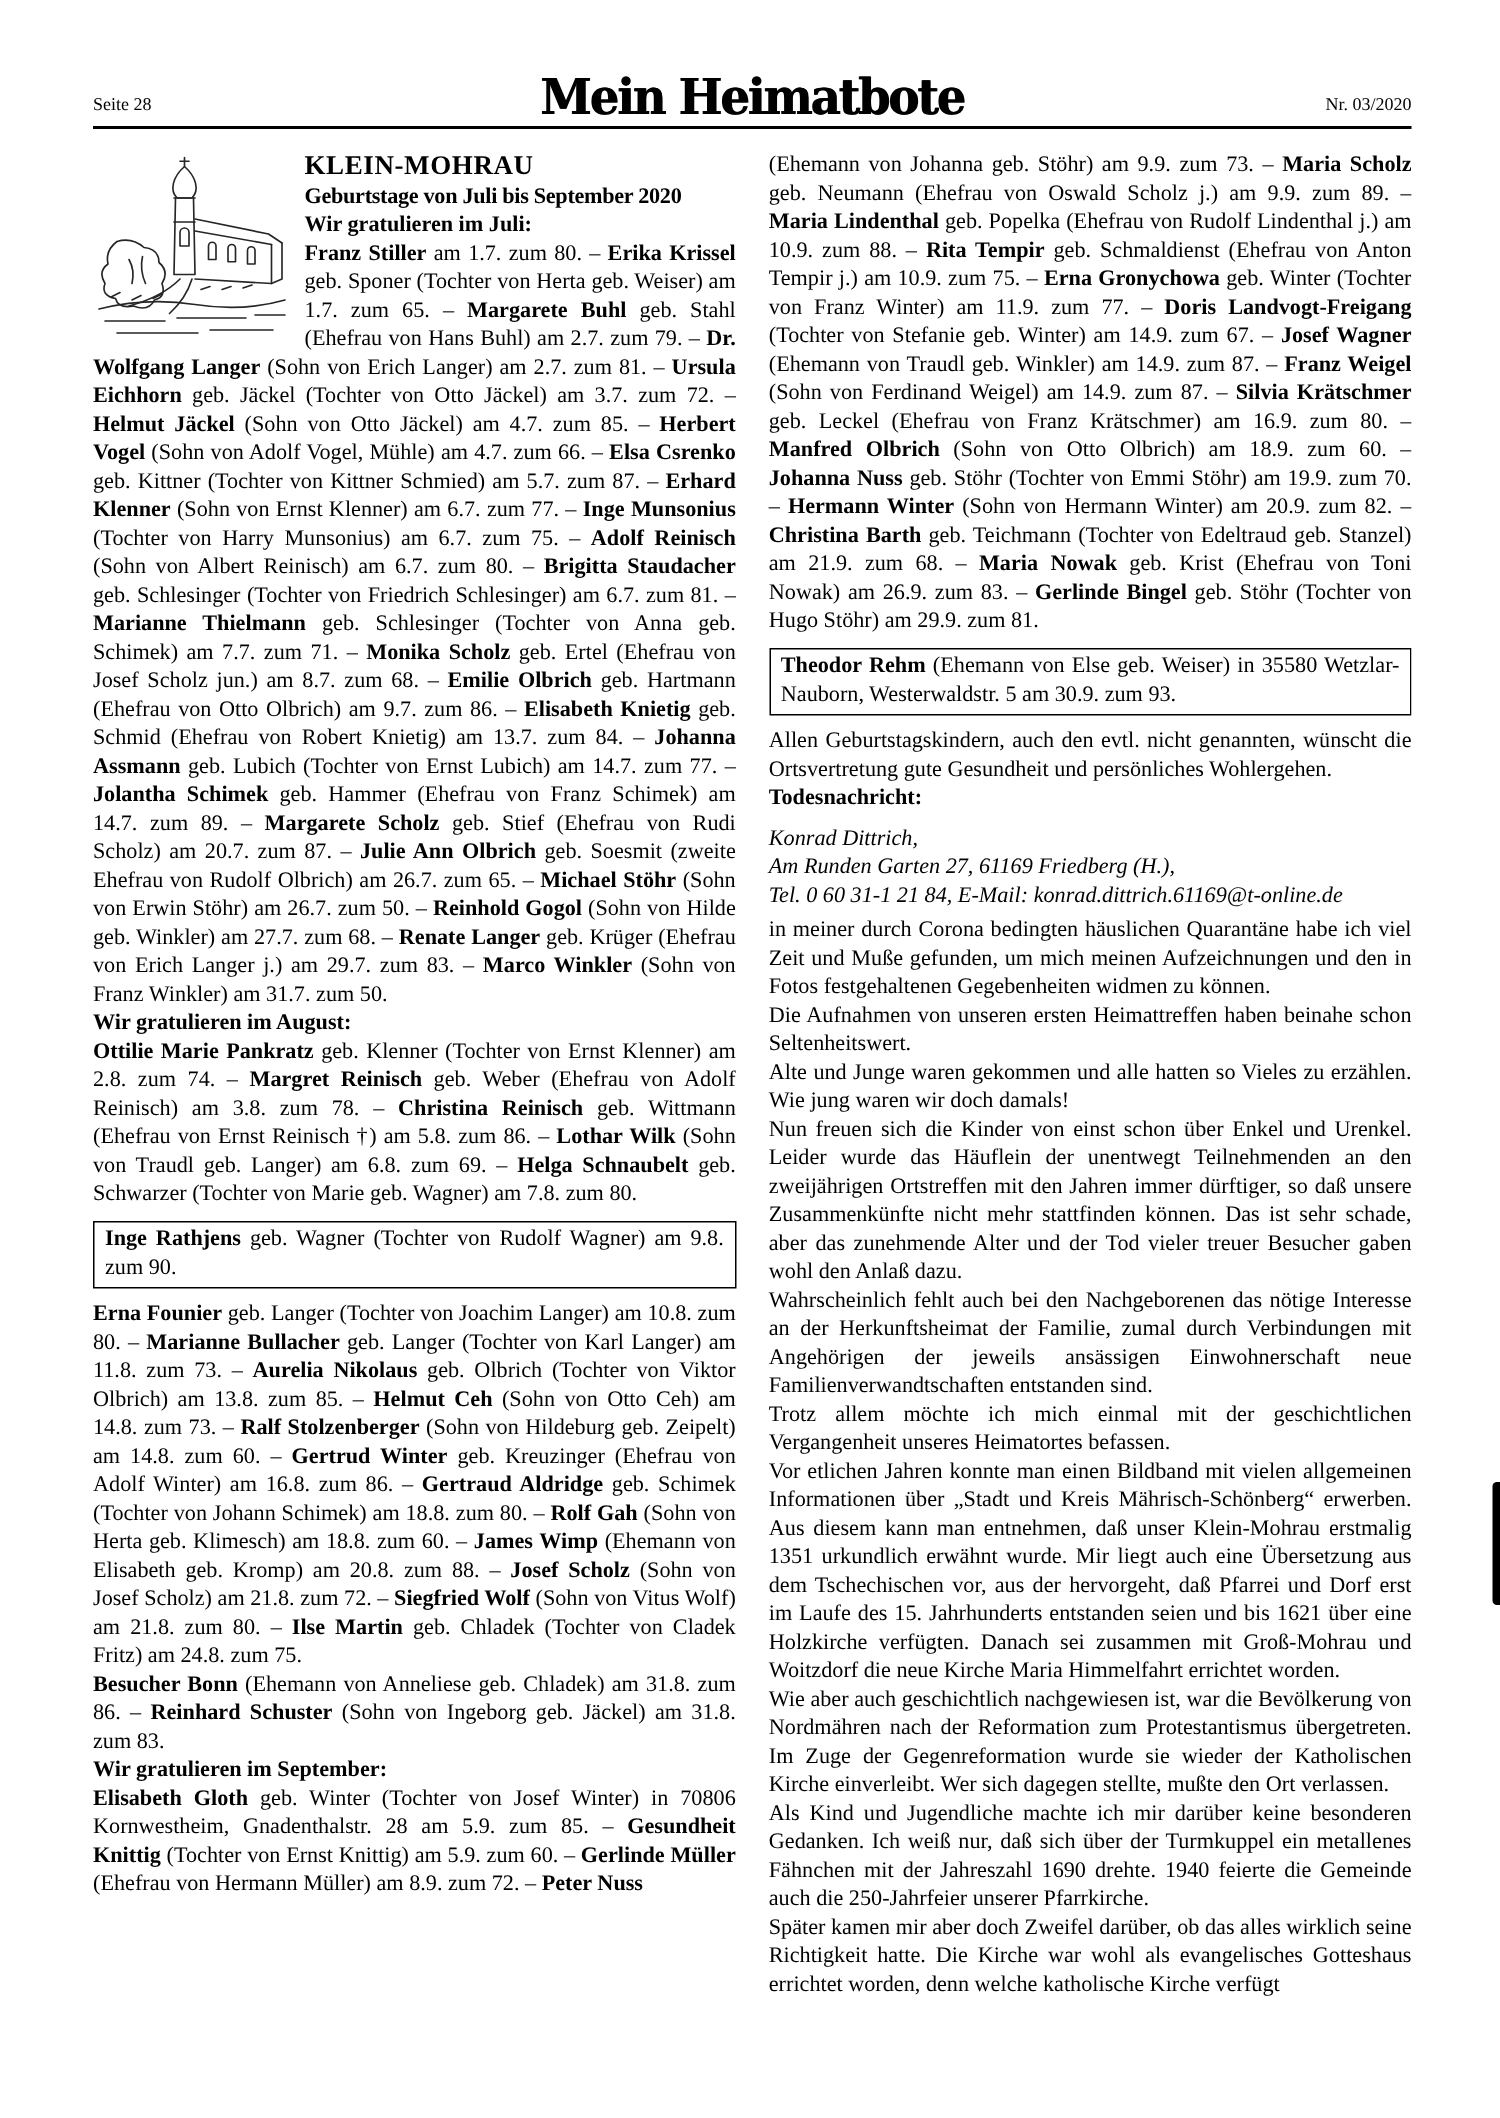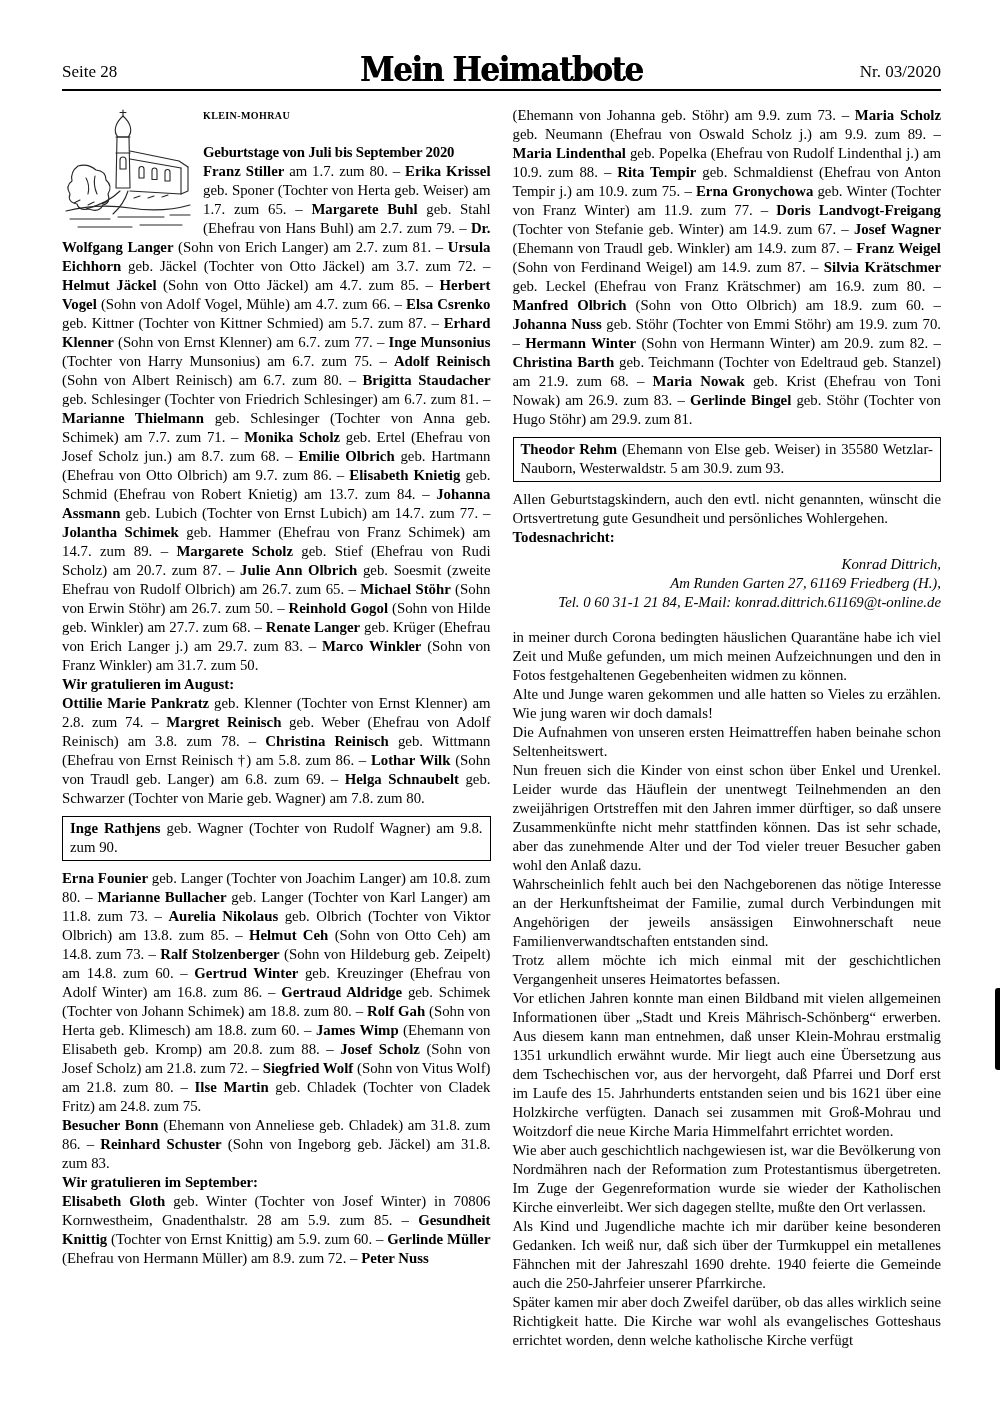--- a/index.html
+++ b/index.html
@@ -11,21 +11,21 @@
     color:#000;
     overflow:hidden;
   }
   .page { width:1000px; height:1412px; padding:34px 59px 0 62px; overflow:hidden; }
 
   
   .header {
     display:grid; grid-template-columns:1fr auto 1fr;
     align-items:flex-end;
   }
-  .edge-label { font-size:17px; padding-bottom:4px; }
+  .edge-label { font-size:12px; padding-bottom:4px; }
   .edge-label.right { text-align:right;margin-top:28px; }
   .masthead {
     font-family:"DejaVu Serif", serif;
     font-weight:bold; font-size:33px; line-height:1;
     letter-spacing:-1.5px;
     transform:scaleX(0.94);
     text-shadow:0.6px 0 0 #000;
     white-space:nowrap;
   }
   .rule { border-bottom:2.5px solid #000; margin-top:3px; margin-bottom:15px; }
@@ -34,26 +34,26 @@
   .columns { display:flex; gap:22px; height:1296px; overflow:hidden; }
   .col {
     flex:1; min-width:0;
     font-size:14.8px; line-height:19px;
     text-align:justify;
     hyphens:auto; -webkit-hyphens:auto;
   }
   .col p { margin:0; }
   .bold { font-weight:bold; }
   .nowrap { white-space:nowrap; letter-spacing:-0.2px; }
-  .town { font-weight:bold; font-size:10px; letter-spacing:0.4px; margin-bottom:18px; }
+  .town { font-weight:bold; font-size:18px; letter-spacing:0.4px; margin-bottom:2px; }
   .sect { margin-top:13px; margin-bottom:1px; }
   .sect2 { margin-top:14px; }
   .box { border:1.4px solid #000; padding:2px 7px 3px 7px; margin:8px 0; }
   .gap { margin-top:10px; }
-  .contact { text-align:right; font-style:italic; margin:8px 0 16px 0; }
+  .contact { text-align:left; font-style:italic; margin:8px 0 4px 0; }
 
   
   .church { float:left; width:132px; height:128px; margin:2px 9px 2px 0; }
   .church svg { display:block; width:100%; height:100%; }
 
   
   .artifact { position:absolute; right:0; top:988px; width:5px; height:82px; background:#000; border-radius:3px 0 0 3px; }
 </style>
 </head>
 <body>
@@ -92,20 +92,21 @@
             <path d="M4 103 q32 -8 64 -3 t60 -3"></path>
             <path d="M8 111 h40 M56 109 h46 M108 107 h20 M16 119 h54 M78 117 h42"></path>
             <path d="M12 95 l6 -3 M26 97 l6 -3 M40 96 l6 -3 M72 90 l6 -2 M86 90 l6 -2 M100 89 l6 -2"></path>
             <path d="M58 83 q-12 12 -34 18 M66 83 q-4 13 -15 23"></path>
           </g>
         </svg>
       </div>
 
       <div class="town">KLEIN-MOHRAU</div>
       <p class="bold nowrap">Geburtstage von Juli bis September 2020</p>
+      <p class="bold">Wir gratulieren im Juli:</p>
       <p><b>Franz Stiller</b> am 1.7. zum 80. – <b>Erika Krissel</b> geb. Sponer (Tochter von Herta geb. Weiser) am 1.7. zum 65. – <b>Margarete Buhl</b> geb. Stahl (Ehefrau von Hans Buhl) am 2.7. zum 79. – <b>Dr. Wolfgang Langer</b> (Sohn von Erich Langer) am 2.7. zum 81. – <b>Ursula Eichhorn</b> geb. Jäckel (Tochter von Otto Jäckel) am 3.7. zum 72. – <b>Helmut Jäckel</b> (Sohn von Otto Jäckel) am 4.7. zum 85. – <b>Herbert Vogel</b> (Sohn von Adolf Vogel, Mühle) am 4.7. zum 66. – <b>Elsa Csrenko</b> geb. Kittner (Tochter von Kittner Schmied) am 5.7. zum 87. – <b>Erhard Klenner</b> (Sohn von Ernst Klenner) am 6.7. zum 77. – <b>Inge Munsonius</b> (Tochter von Harry Munsonius) am 6.7. zum 75. – <b>Adolf Reinisch</b> (Sohn von Albert Reinisch) am 6.7. zum 80. – <b>Brigitta Staudacher</b> geb. Schlesinger (Tochter von Friedrich Schlesinger) am 6.7. zum 81. – <b>Marianne Thielmann</b> geb. Schlesinger (Tochter von Anna geb. Schimek) am 7.7. zum 71. – <b>Monika Scholz</b> geb. Ertel (Ehefrau von Josef Scholz jun.) am 8.7. zum 68. – <b>Emilie Olbrich</b> geb. Hartmann (Ehefrau von Otto Olbrich) am 9.7. zum 86. – <b>Elisabeth Knietig</b> geb. Schmid (Ehefrau von Robert Knietig) am 13.7. zum 84. – <b>Johanna Assmann</b> geb. Lubich (Tochter von Ernst Lubich) am 14.7. zum 77. – <b>Jolantha Schimek</b> geb. Hammer (Ehefrau von Franz Schimek) am 14.7. zum 89. – <b>Margarete Scholz</b> geb. Stief (Ehefrau von Rudi Scholz) am 20.7. zum 87. – <b>Julie Ann Olbrich</b> geb. Soesmit (zweite Ehefrau von Rudolf Olbrich) am 26.7. zum 65. – <b>Michael Stöhr</b> (Sohn von Erwin Stöhr) am 26.7. zum 50. – <b>Reinhold Gogol</b> (Sohn von Hilde geb. Winkler) am 27.7. zum 68. – <b>Renate Langer</b> geb. Krüger (Ehefrau von Erich Langer j.) am 29.7. zum 83. – <b>Marco Winkler</b> (Sohn von Franz Winkler) am 31.7. zum 50.</p>
 
       <p class="bold sect">Wir gratulieren im August:</p>
       <p><b>Ottilie Marie Pankratz</b> geb. Klenner (Tochter von Ernst Klenner) am 2.8. zum 74. – <b>Margret Reinisch</b> geb. Weber (Ehefrau von Adolf Reinisch) am 3.8. zum 78. – <b>Christina Reinisch</b> geb. Wittmann (Ehefrau von Ernst Reinisch †) am 5.8. zum 86. – <b>Lothar Wilk</b> (Sohn von Traudl geb. Langer) am 6.8. zum 69. – <b>Helga Schnaubelt</b> geb. Schwarzer (Tochter von Marie geb. Wagner) am 7.8. zum 80.</p>
 
       <div class="box"><b>Inge Rathjens</b> geb. Wagner (Tochter von Rudolf Wagner) am 9.8. zum 90.</div>
 
       <p><b>Erna Founier</b> geb. Langer (Tochter von Joachim Langer) am 10.8. zum 80. – <b>Marianne Bullacher</b> geb. Langer (Tochter von Karl Langer) am 11.8. zum 73. – <b>Aurelia Nikolaus</b> geb. Olbrich (Tochter von Viktor Olbrich) am 13.8. zum 85. – <b>Helmut Ceh</b> (Sohn von Otto Ceh) am 14.8. zum 73. – <b>Ralf Stolzenberger</b> (Sohn von Hildeburg geb. Zeipelt) am 14.8. zum 60. – <b>Gertrud Winter</b> geb. Kreuzinger (Ehefrau von Adolf Winter) am 16.8. zum 86. – <b>Gertraud Aldridge</b> geb. Schimek (Tochter von Johann Schimek) am 18.8. zum 80. – <b>Rolf Gah</b> (Sohn von Herta geb. Klimesch) am 18.8. zum 60. – <b>James Wimp</b> (Ehemann von Elisabeth geb. Kromp) am 20.8. zum 88. – <b>Josef Scholz</b> (Sohn von Josef Scholz) am 21.8. zum 72. – <b>Siegfried Wolf</b> (Sohn von Vitus Wolf) am 21.8. zum 80. – <b>Ilse Martin</b> geb. Chladek (Tochter von Cladek Fritz) am 24.8. zum 75.</p>
 
 
@@ -126,22 +127,22 @@
 
       <p class="bold sect">Todesnachricht:</p>
 
       <div class="contact">
         <div>Konrad Dittrich,</div>
         <div>Am Runden Garten 27, 61169 Friedberg (H.),</div>
         <div>Tel. 0 60 31-1 21 84, E-Mail: konrad.dittrich.61169@t-online.de</div>
       </div>
 
       <p>in meiner durch Corona bedingten häuslichen Quarantäne habe ich viel Zeit und Muße gefunden, um mich meinen Aufzeichnungen und den in Fotos festgehaltenen Gegebenheiten widmen zu können.</p>
+      <p>Die Aufnahmen von unseren ersten Heimattreffen haben beinahe schon Seltenheitswert.</p>
       <p>Alte und Junge waren gekommen und alle hatten so Vieles zu erzählen. Wie jung waren wir doch damals!</p>
-      <p>Die Aufnahmen von unseren ersten Heimattreffen haben beinahe schon Seltenheitswert.</p>
       <p>Nun freuen sich die Kinder von einst schon über Enkel und Urenkel. Leider wurde das Häuflein der unentwegt Teilnehmenden an den zweijährigen Ortstreffen mit den Jahren immer dürftiger, so daß unsere Zusammenkünfte nicht mehr stattfinden können. Das ist sehr schade, aber das zunehmende Alter und der Tod vieler treuer Besucher gaben wohl den Anlaß dazu.</p>
       <p>Wahrscheinlich fehlt auch bei den Nachgeborenen das nötige Interesse an der Herkunftsheimat der Familie, zumal durch Verbindungen mit Angehörigen der jeweils ansässigen Einwohnerschaft neue Familienverwandtschaften entstanden sind.</p>
       <p>Trotz allem möchte ich mich einmal mit der geschichtlichen Vergangenheit unseres Heimatortes befassen.</p>
       <p>Vor etlichen Jahren konnte man einen Bildband mit vielen allgemeinen Informationen über „Stadt und Kreis Mährisch-Schönberg“ erwerben. Aus diesem kann man entnehmen, daß unser Klein-Mohrau erstmalig 1351 urkundlich erwähnt wurde. Mir liegt auch eine Übersetzung aus dem Tschechischen vor, aus der hervorgeht, daß Pfarrei und Dorf erst im Laufe des 15. Jahrhunderts entstanden seien und bis 1621 über eine Holzkirche verfügten. Danach sei zusammen mit Groß-Mohrau und Woitzdorf die neue Kirche Maria Himmelfahrt errichtet worden.</p>
       <p>Wie aber auch geschichtlich nachgewiesen ist, war die Bevölkerung von Nordmähren nach der Reformation zum Protestantismus übergetreten. Im Zuge der Gegenreformation wurde sie wieder der Katholischen Kirche einverleibt. Wer sich dagegen stellte, mußte den Ort verlassen.</p>
       <p>Als Kind und Jugendliche machte ich mir darüber keine besonderen Gedanken. Ich weiß nur, daß sich über der Turmkuppel ein metallenes Fähnchen mit der Jahreszahl 1690 drehte. 1940 feierte die Gemeinde auch die 250-Jahrfeier unserer Pfarrkirche.</p>
       <p>Später kamen mir aber doch Zweifel darüber, ob das alles wirklich seine Richtigkeit hatte. Die Kirche war wohl als evangelisches Gotteshaus errichtet worden, denn welche katholische Kirche verfügt</p>
     </div>
 
   </div>

